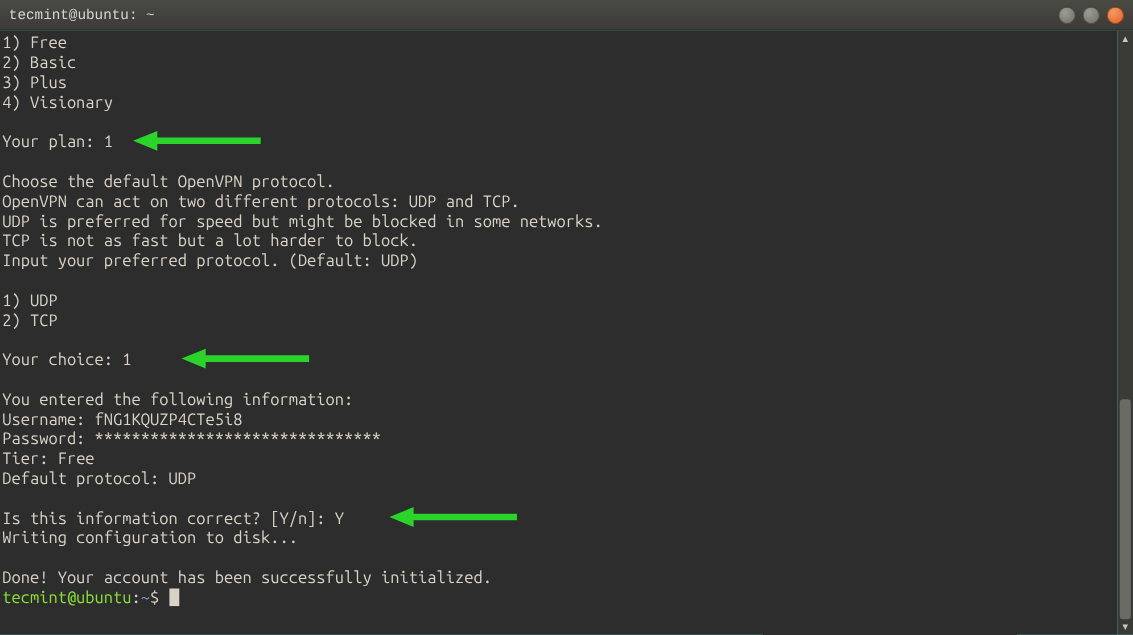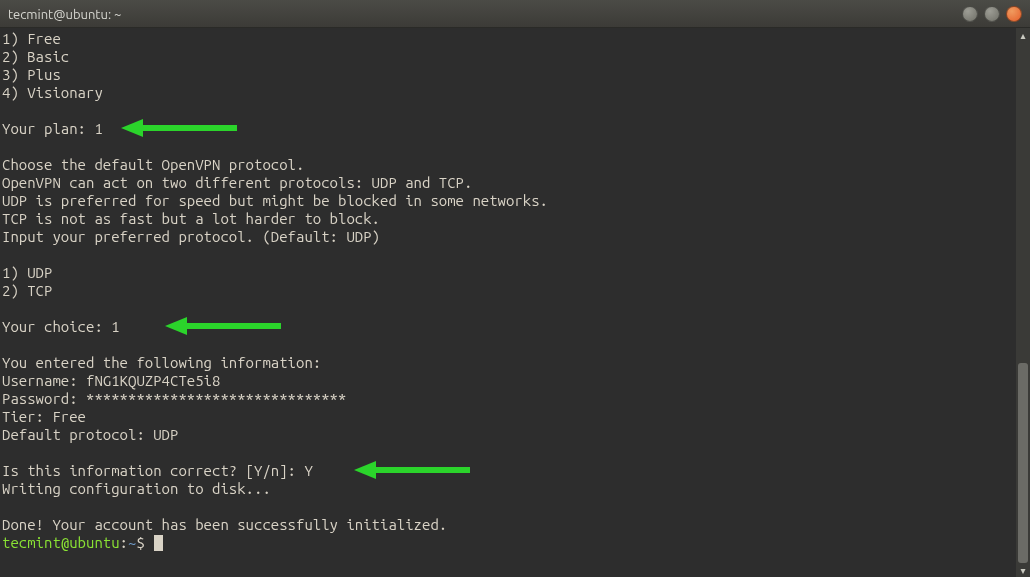--- a/index.html
+++ b/index.html
@@ -20,20 +20,21 @@
     .titlebar {
       height: 28px;
       background: linear-gradient(to bottom, #4b4b46 0%, #3c3b37 100%);
       display: flex;
       align-items: center;
       padding: 0 8px;
       color: #d6d6d0;
       font-size: 13px;
       border-bottom: 1px solid #2a2a27;
       position: relative;
+      font-family: Liberation Mono, monospace;
     }
     .titlebar .title { flex: 1; }
     .window-controls {
       display: flex;
       gap: 6px;
       align-items: center;
     }
     .wc-btn {
       width: 16px; height: 16px;
       border-radius: 50%;

